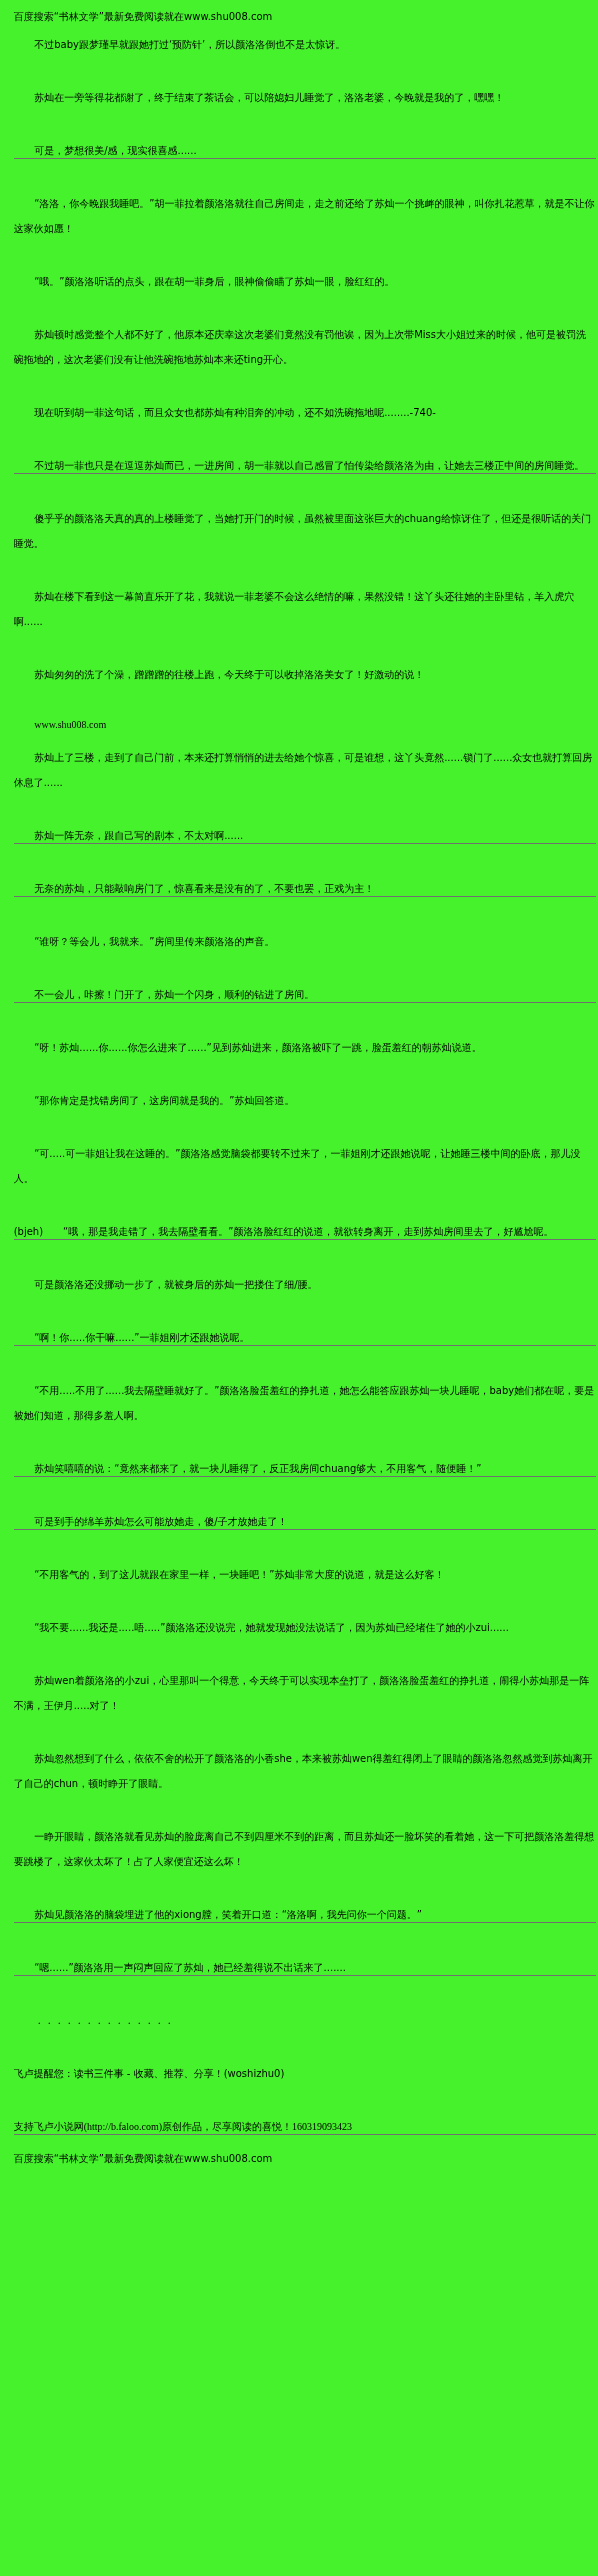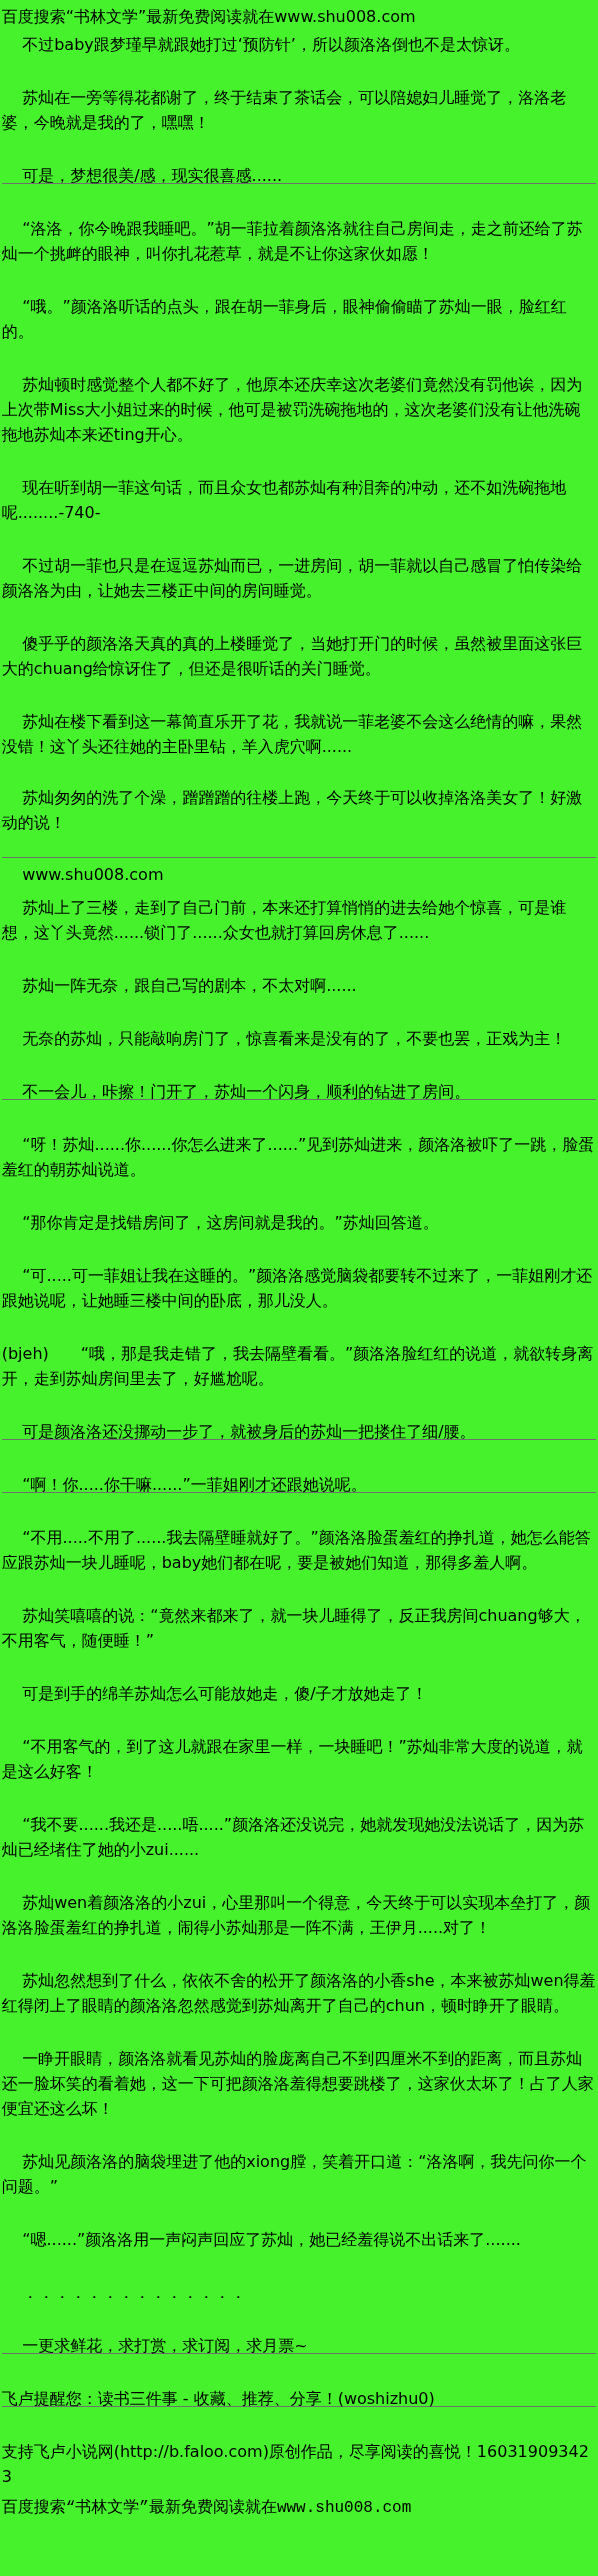--- a/index.html
+++ b/index.html
@@ -4,40 +4,40 @@
 <style>
   :root{
     --bg:#46F22C;
     --rule:#707070;
     --fg:#000000;
   }
   html,body{margin:0;padding:0;background:var(--bg);}
   body{width:599px;font-family:"DejaVu Sans",sans-serif;}
   .page{padding:4.3px 3.4px 15.4px 1.7px;}
   .para{
-    margin:0 0 28px 0;
-    font-size:16px;
+    margin:0 0 28px 12px;
+    font-size:10px;
     line-height:25px;
     color:var(--fg);
     word-break:break-all;
     min-height:25px;
     white-space:pre-wrap;
   }
   
   .para.u{
     background-image:linear-gradient(to bottom,
       transparent 0, transparent 19.7px,
       var(--rule) 19.7px, var(--rule) 20.5px,
       transparent 20.5px);
     background-size:100% 25px;
     background-repeat:repeat-y;
   }
   .para.ind{text-indent:20.5px;}
-  .gap-none{margin-bottom:0;font-family:Liberation Mono, monospace;}
-  .gap-small{margin-bottom:7.7px;}
+  .gap-none{margin-bottom:0;}
+  .gap-small{margin-bottom:7.7px;font-family:Liberation Serif, serif;}
   .gap-tiny{margin-bottom:2.6px;}
 </style>
 </head>
 <body>
 
 <div class="page">
   <div>
       <p class="para gap-tiny">百度搜索“书林文学”最新免费阅读就在www.shu008.com</p>
       <p class="para u ind">不过baby跟梦瑾早就跟她打过‘预防针’，所以颜洛洛倒也不是太惊讶。</p>
       <p class="para u ind">苏灿在一旁等得花都谢了，终于结束了茶话会，可以陪媳妇儿睡觉了，洛洛老婆，今晚就是我的了，嘿嘿！</p>
@@ -48,37 +48,37 @@
       <p class="para u ind">现在听到胡一菲这句话，而且众女也都苏灿有种泪奔的冲动，还不如洗碗拖地呢........-740-</p>
       <p class="para u ind">不过胡一菲也只是在逗逗苏灿而已，一进房间，胡一菲就以自己感冒了怕传染给颜洛洛为由，让她去三楼正中间的房间睡觉。</p>
       <p class="para u ind">傻乎乎的颜洛洛天真的真的上楼睡觉了，当她打开门的时候，虽然被里面这张巨大的chuang给惊讶住了，但还是很听话的关门睡觉。</p>
       <p class="para u ind">苏灿在楼下看到这一幕简直乐开了花，我就说一菲老婆不会这么绝情的嘛，果然没错！这丫头还往她的主卧里钻，羊入虎穴啊......</p>
       <p class="para u ind gap-none">苏灿匆匆的洗了个澡，蹭蹭蹭的往楼上跑，今天终于可以收掉洛洛美女了！好激动的说！</p>
       <p class="para u gap-none"></p>
       <p class="para ind gap-small">www.shu008.com</p>
       <p class="para u ind">苏灿上了三楼，走到了自己门前，本来还打算悄悄的进去给她个惊喜，可是谁想，这丫头竟然......锁门了......众女也就打算回房休息了......</p>
       <p class="para u ind">苏灿一阵无奈，跟自己写的剧本，不太对啊......</p>
       <p class="para u ind">无奈的苏灿，只能敲响房门了，惊喜看来是没有的了，不要也罢，正戏为主！</p>
+      <p class="para u ind">“谁呀？等会儿，我就来。”房间里传来颜洛洛的声音。</p>
       <p class="para u ind">不一会儿，咔擦！门开了，苏灿一个闪身，顺利的钻进了房间。</p>
       <p class="para u ind">“呀！苏灿......你......你怎么进来了......”见到苏灿进来，颜洛洛被吓了一跳，脸蛋羞红的朝苏灿说道。</p>
       <p class="para u ind">“那你肯定是找错房间了，这房间就是我的。”苏灿回答道。</p>
       <p class="para u ind">“可.....可一菲姐让我在这睡的。”颜洛洛感觉脑袋都要转不过来了，一菲姐刚才还跟她说呢，让她睡三楼中间的卧底，那儿没人。</p>
       <p class="para u">(bjeh)　　“哦，那是我走错了，我去隔壁看看。”颜洛洛脸红红的说道，就欲转身离开，走到苏灿房间里去了，好尴尬呢。</p>
       <p class="para u ind">可是颜洛洛还没挪动一步了，就被身后的苏灿一把搂住了细/腰。</p>
       <p class="para u ind">“啊！你.....你干嘛......”一菲姐刚才还跟她说呢。</p>
       <p class="para u ind">“不用.....不用了......我去隔壁睡就好了。”颜洛洛脸蛋羞红的挣扎道，她怎么能答应跟苏灿一块儿睡呢，baby她们都在呢，要是被她们知道，那得多羞人啊。</p>
       <p class="para u ind">苏灿笑嘻嘻的说：“竟然来都来了，就一块儿睡得了，反正我房间chuang够大，不用客气，随便睡！”</p>
       <p class="para u ind">可是到手的绵羊苏灿怎么可能放她走，傻/子才放她走了！</p>
       <p class="para u ind">“不用客气的，到了这儿就跟在家里一样，一块睡吧！”苏灿非常大度的说道，就是这么好客！</p>
       <p class="para u ind">“我不要......我还是.....唔.....”颜洛洛还没说完，她就发现她没法说话了，因为苏灿已经堵住了她的小zui......</p>
       <p class="para u ind">苏灿wen着颜洛洛的小zui，心里那叫一个得意，今天终于可以实现本垒打了，颜洛洛脸蛋羞红的挣扎道，闹得小苏灿那是一阵不满，王伊月.....对了！</p>
       <p class="para u ind">苏灿忽然想到了什么，依依不舍的松开了颜洛洛的小香she，本来被苏灿wen得羞红得闭上了眼睛的颜洛洛忽然感觉到苏灿离开了自己的chun，顿时睁开了眼睛。</p>
       <p class="para u ind">一睁开眼睛，颜洛洛就看见苏灿的脸庞离自己不到四厘米不到的距离，而且苏灿还一脸坏笑的看着她，这一下可把颜洛洛羞得想要跳楼了，这家伙太坏了！占了人家便宜还这么坏！</p>
       <p class="para u ind">苏灿见颜洛洛的脑袋埋进了他的xiong膛，笑着开口道：“洛洛啊，我先问你一个问题。”</p>
       <p class="para u ind">“嗯......”颜洛洛用一声闷声回应了苏灿，她已经羞得说不出话来了.......</p>
       <p class="para u ind">．．．．．．．．．．．．．．</p>
-      <p class="para u ind">一更求鲜花，求打赏，求订阅，求月票~</p>
       <p class="para u">飞卢提醒您：读书三件事 - 收藏、推荐、分享！(woshizhu0)</p>
       <p class="para u gap-small">支持飞卢小说网(http://b.faloo.com)原创作品，尽享阅读的喜悦！160319093423</p>
       <p class="para gap-none">百度搜索“书林文学”最新免费阅读就在www.shu008.com</p>
     </div>
 </div>
 
 
 </body></html>

